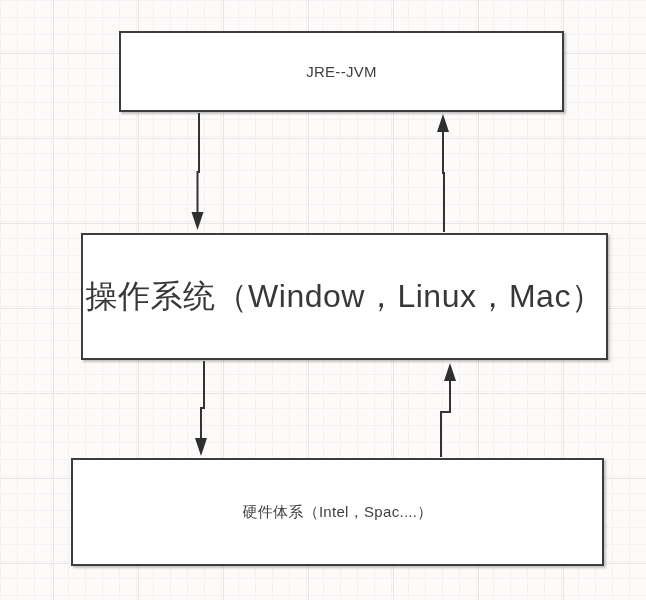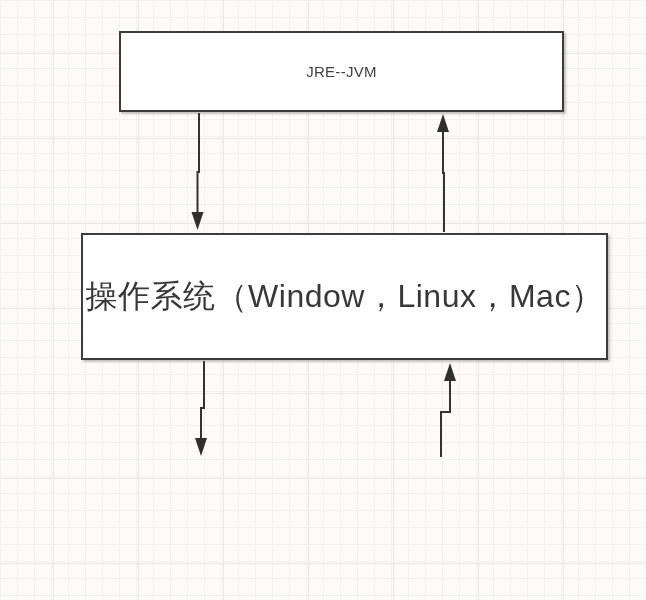--- a/index.html
+++ b/index.html
@@ -96,14 +96,17 @@
   </svg>
 
   <div class="node node-jre">
     <span class="label-sm">JRE--JVM</span>
   </div>
 
   <div class="node node-os">
     <span class="label-lg">操作系统（Window，Linux，Mac）</span>
   </div>
 
+  <div class="node node-hw">
+    <span class="label-sm">硬件体系（Intel，Spac....）</span>
+  </div>
 
 </div>
 
 </body></html>

